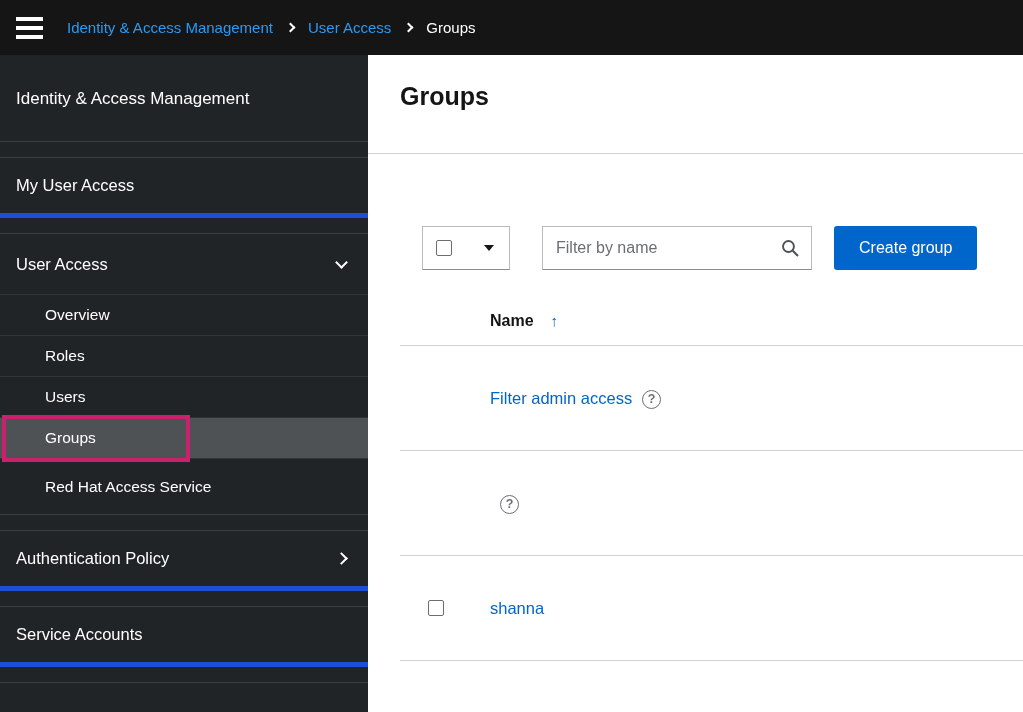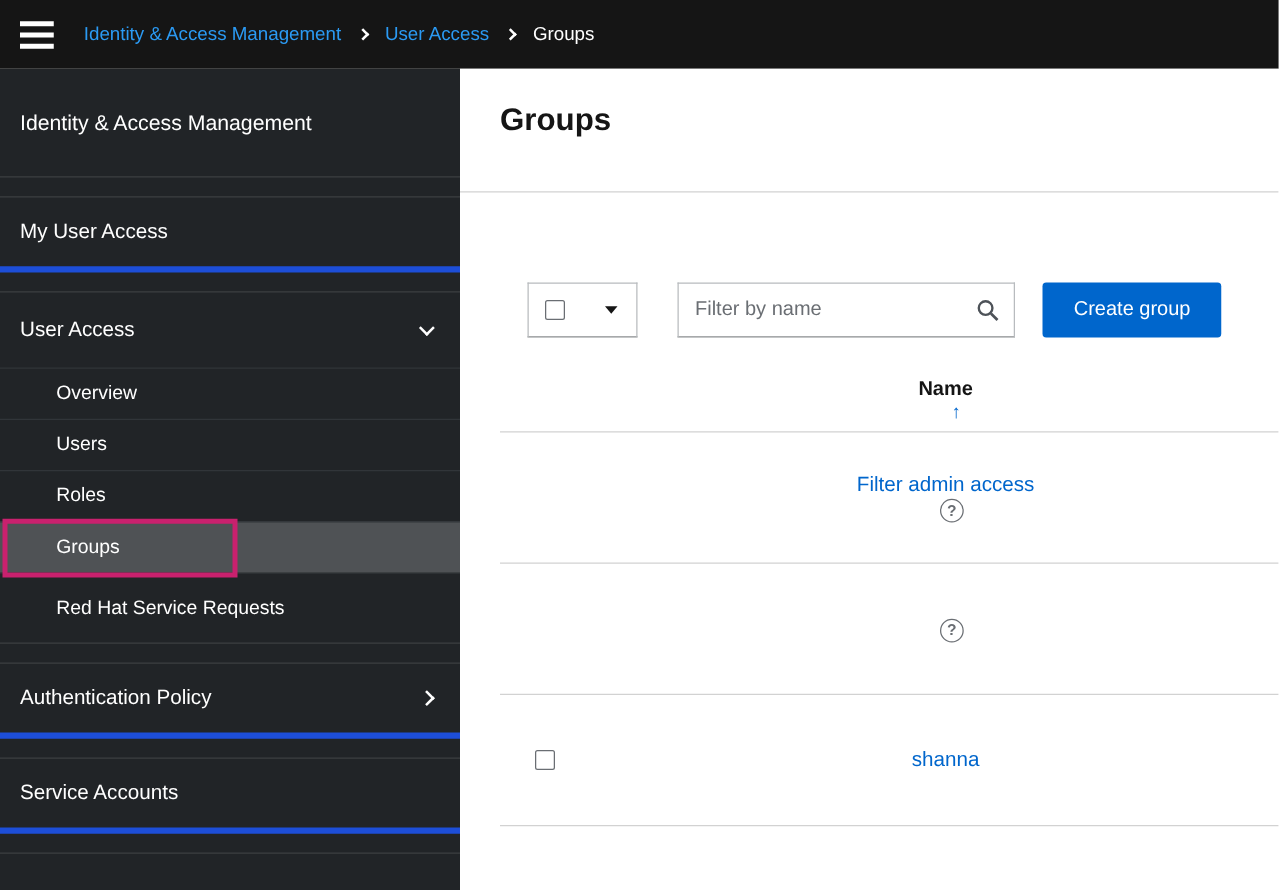--- a/index.html
+++ b/index.html
@@ -110,21 +110,21 @@
   .table { margin-top: 26px; }
   .thead, .trow {
     display: grid; grid-template-columns: 45px 1fr; column-gap: 25px;
     align-items: center; padding-left: 20px;
     border-bottom: 1px solid #d2d2d2;
   }
   .thead { height: 50px; }
   .trow { height: 105px; }
   .cbcell { display: flex; align-items: center; }
   .cbcell .cb { margin-left: 8px; }
-  .name-cell { display: flex; align-items: center; flex-direction: column; }
+  .name-cell { display: flex; align-items: center; }
   .col-name { font-weight: 700; font-size: 16px; color: #151515; cursor: pointer; }
   .sort { color: #0066cc; font-weight: 700; font-size: 15px; margin-left: 17px; }
   .group-link { color: #0066cc; text-decoration: none; font-size: 16.5px; cursor: pointer; }
   .help-icon {
     margin-left: 10px; width: 19px; height: 19px; border-radius: 50%;
     border: 1.5px solid #6a6e73; color: #6a6e73;
     font-size: 12.5px; font-weight: 700;
     display: inline-flex; align-items: center; justify-content: center;
     cursor: pointer; position: relative; top: 1px;
   }
@@ -162,31 +162,31 @@
 
     <div class="nav-item no-border">
       <span>User Access</span>
       <span class="chev down"></span>
     </div>
     <ul class="subnav">
       <li>
         <span>Overview</span>
       </li>
       <li>
+        <span>Roles</span>
+      </li>
+      <li>
         <span>Users</span>
-      </li>
-      <li>
-        <span>Roles</span>
       </li>
       <li class="current">
         <span>Groups</span>
         <span class="annotation-box"></span>
       </li>
       <li class="tall">
-        <span>Red Hat Service Requests</span>
+        <span>Red Hat Access Service</span>
       </li>
     </ul>
     <div class="gap"></div>
 
     <div class="nav-item">
       <span>Authentication Policy</span>
       <span class="chev right"></span>
     </div>
     <div class="gap"></div>
 

